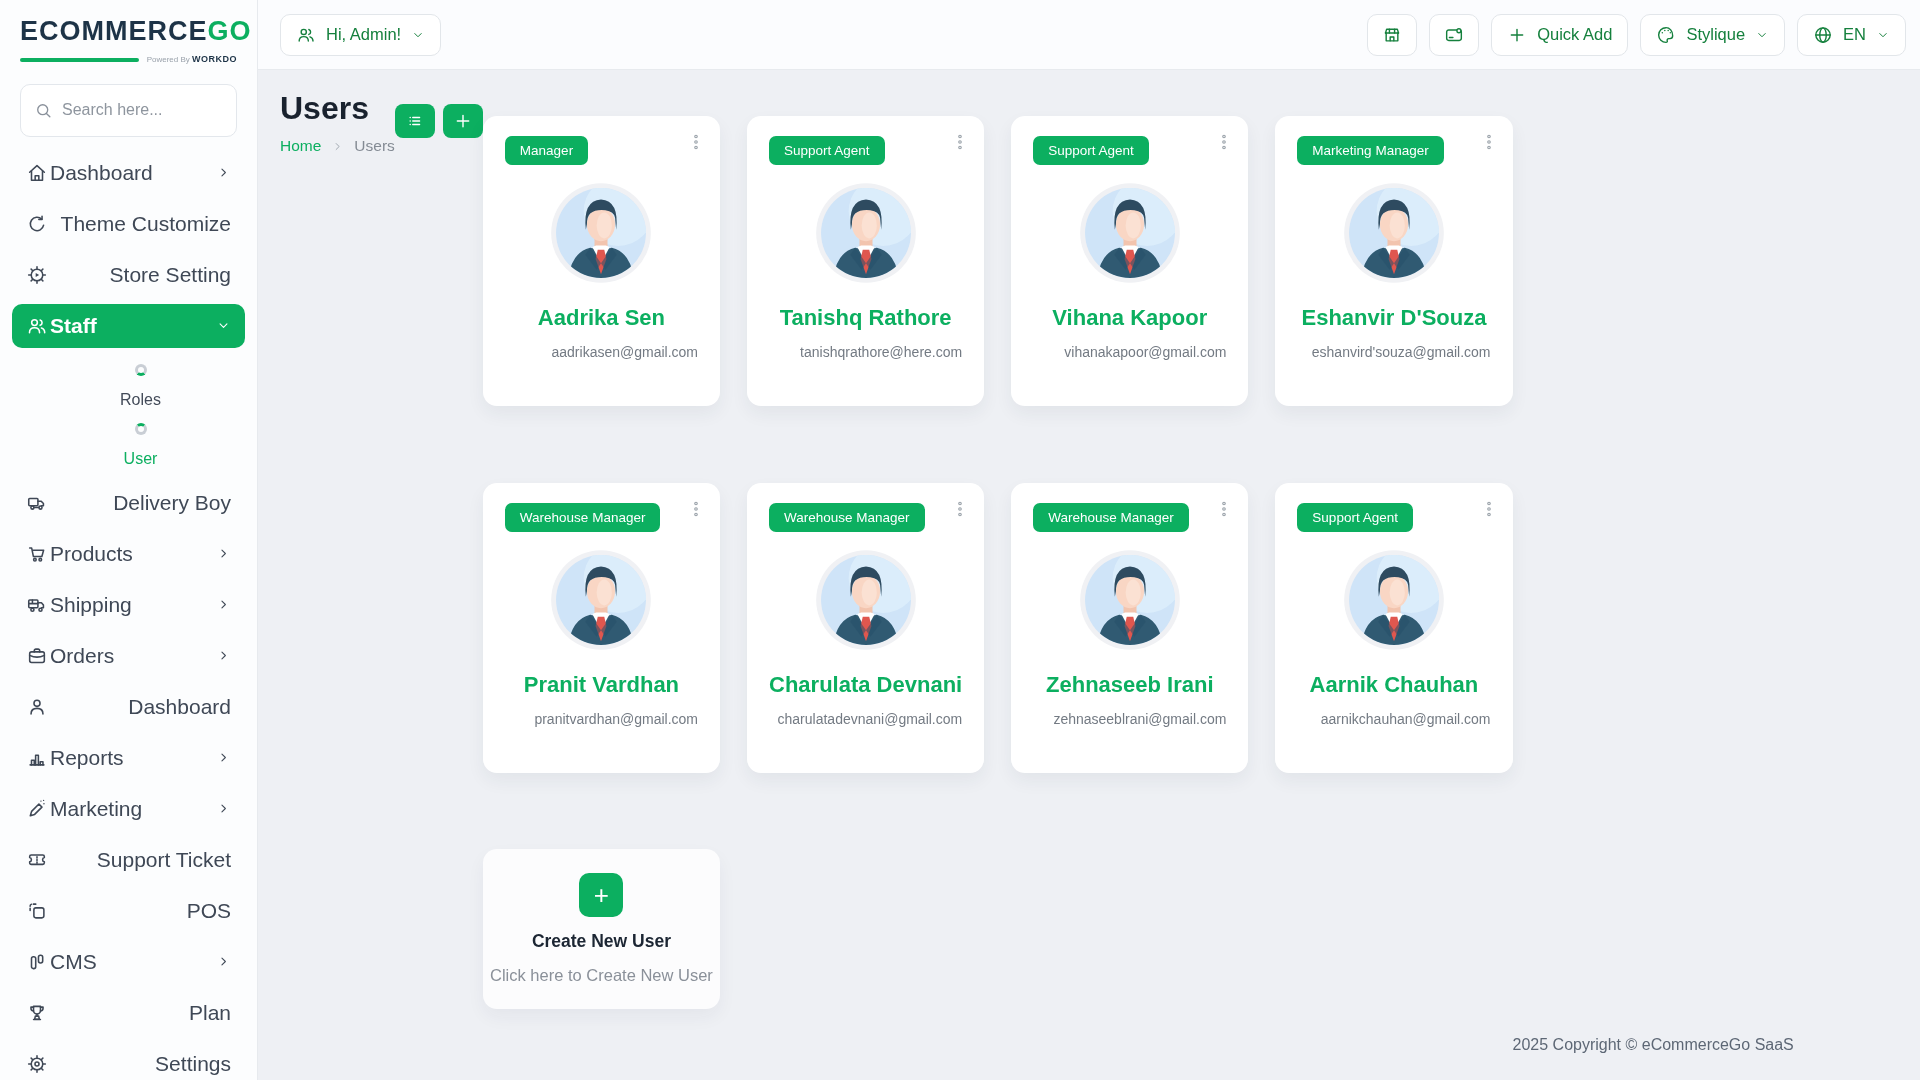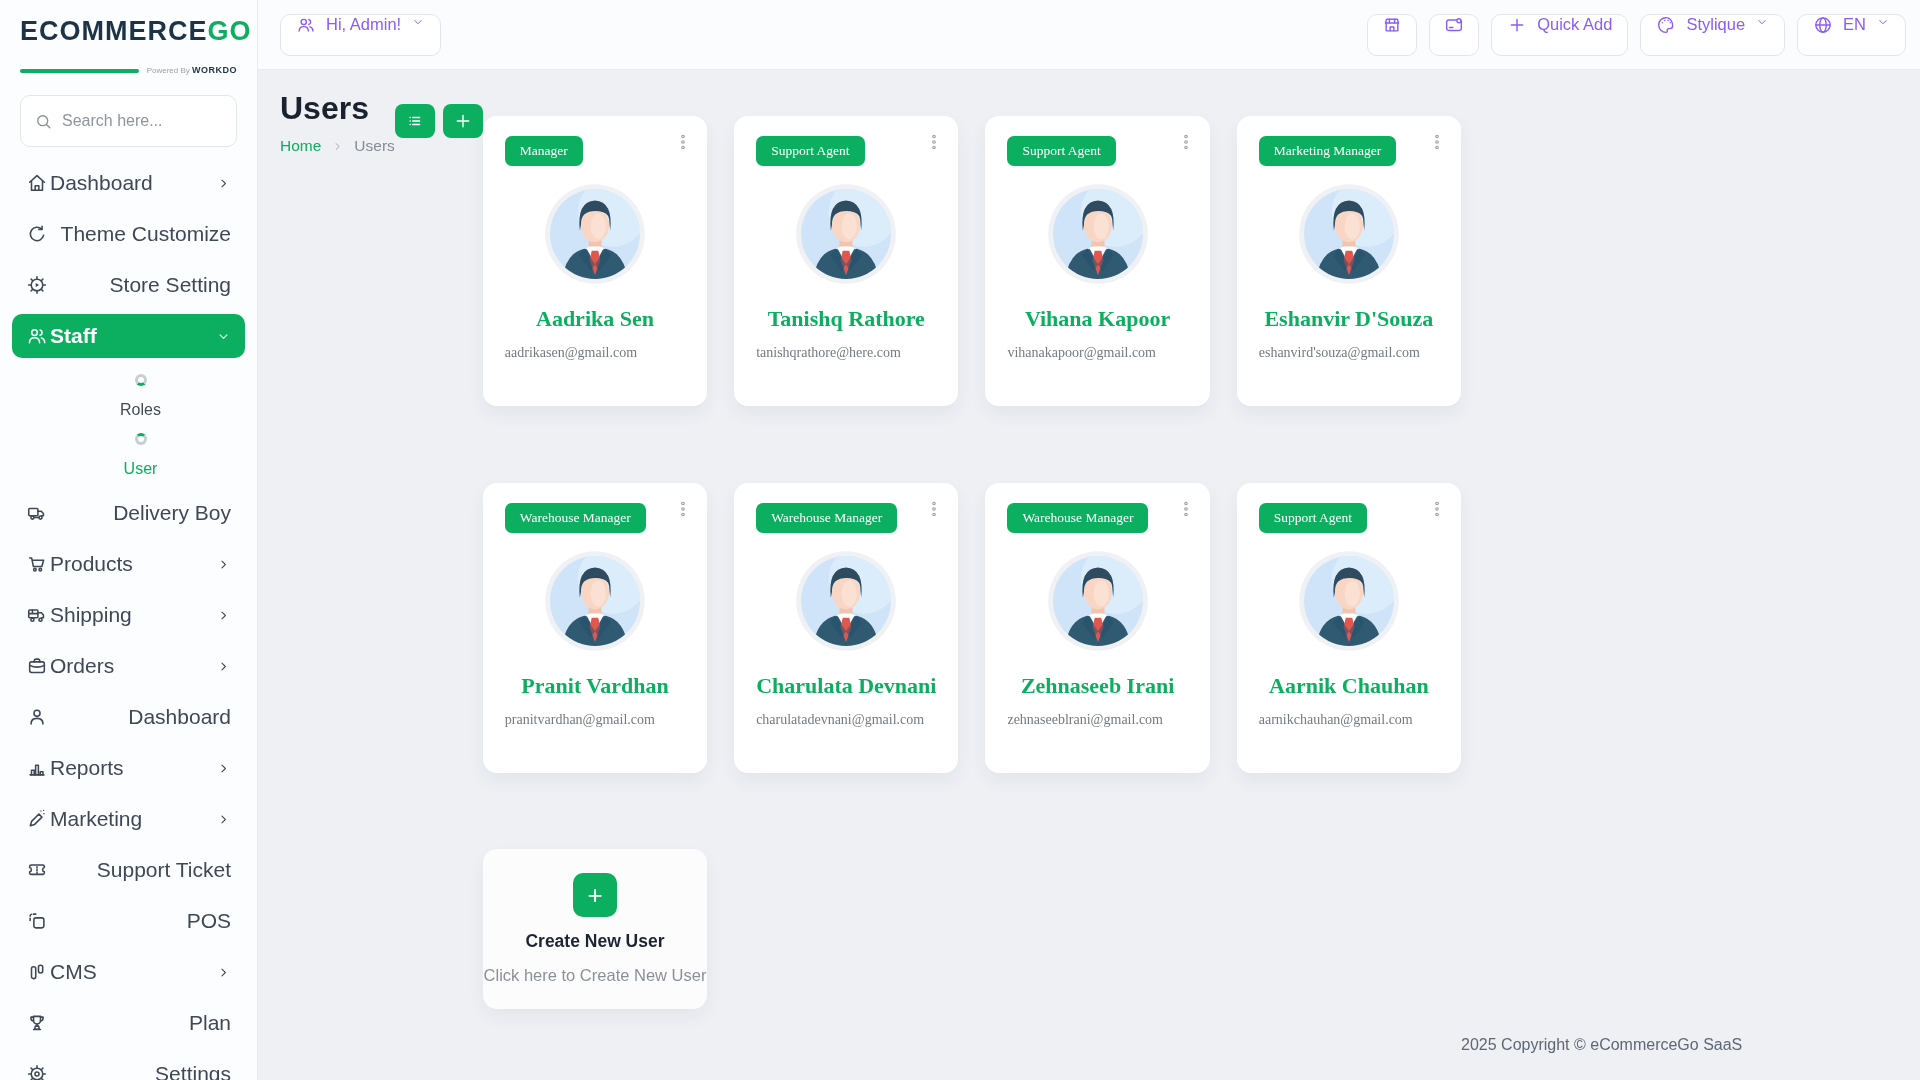--- a/index.html
+++ b/index.html
@@ -9,21 +9,21 @@
     background:#eef0f4; color:#3c4452; display:flex;
   }
   .ic { display:block; }
 
   
   .sidebar { width:258px; min-width:258px; height:1080px; background:#fcfdfe;
     border-right:1px solid #e7eaee; display:flex; flex-direction:column; }
   .logo-wrap { padding:16px 20px 6px 20px; }
   .logo-text { font-size:27px; font-weight:800; letter-spacing:1px; color:#1d3347; white-space:nowrap; }
   .logo-text .accent { color:#0caf60; }
-  .logo-sub { display:flex; align-items:flex-end; gap:8px; margin-top:18px; }
+  .logo-sub { display:flex; align-items:flex-end; gap:8px; margin-top:7px; }
   .logo-bar { height:4px; width:150px; background:#0caf60; border-radius:2px; margin-bottom:2px; }
   .powered { font-size:8px; color:#9aa2ab; white-space:nowrap; }
   .powered b { color:#1d3347; font-size:9px; letter-spacing:.5px; }
   .search-box { margin:14px 20px 0 20px; height:54px; background:#ffffff;
     border:1px solid #e3e7ec; border-radius:10px; display:flex; align-items:center;
     gap:9px; padding:0 13px; color:#8a919b; }
   .search-box .ic { width:19px; height:19px; }
   .search-box input { border:none; outline:none; flex:1; font-size:16px; color:#3c4452;
     font-family:inherit; background:transparent; }
   .search-box input::placeholder { color:#8e959e; }
@@ -40,51 +40,51 @@
   .sub-dot { width:12px; height:12px; border-radius:50%; border:3px solid #c9ced5;
     border-bottom-color:#0caf60; }
   .sub-item.active { color:#0caf60; }
   .sub-item.active .sub-dot { border-color:#c9ced5; border-top-color:#0caf60; }
 
   
   .main { flex:1; display:flex; flex-direction:column; height:1080px; }
   .topbar { height:70px; min-height:70px; background:#fbfcfe; border-bottom:1px solid #e7eaee;
     display:flex; align-items:center; padding:0 14px 0 22px; }
   .btn { background:#ffffff; border:1px solid #e2e6ea; border-radius:10px; height:42px;
-    display:flex; gap:10px; padding:0 15px; font-size:16.5px;
-    color:#8b5cf6; cursor:pointer; }
+    display:flex; align-items:center; gap:10px; padding:0 15px; font-size:16.5px;
+    color:#15803d; cursor:pointer; }
   .btn .ic { width:20px; height:20px; }
   .btn .chev .ic { width:14px; height:14px; }
   .icon-btn { width:50px; justify-content:center; padding:0; }
   .topbar-right { margin-left:auto; display:flex; align-items:center; gap:12px; }
 
   .content { flex:1; display:flex; padding:20px 12px 12px 22px; overflow:hidden; }
   .page-head { display:flex; align-items:flex-start; }
   .page-title { font-size:32px; font-weight:700; color:#19222e; }
   .breadcrumb { display:flex; align-items:center; gap:10px; margin-top:10px; font-size:15.5px; }
   .crumb-home { color:#0caf60; cursor:pointer; }
   .crumb-sep .ic { width:13px; height:13px; color:#9aa1aa; }
   .crumb-current { color:#848b94; }
   .head-actions { margin-left:auto; display:flex; gap:8px; margin-top:14px; }
   .sq-btn { width:40px; height:34px; border-radius:8px; background:#0caf60; border:none;
     color:#ffffff; display:flex; align-items:center; justify-content:center; cursor:pointer; }
   .sq-btn .ic { width:20px; height:20px; }
 
   .grid { margin-top:26px; display:grid; grid-template-columns:repeat(4,1fr);
     gap:18px 27px; align-items:start; }
   .user-card { background:#ffffff; border-radius:14px; height:290px; padding:20px 22px;
-    position:relative; box-shadow:0 8px 18px rgba(30,45,70,.06);font-family:Liberation Serif, serif; }
+    position:relative; box-shadow:0 8px 18px rgba(30,45,70,.06); }
   .role-badge { display:inline-block; background:#0caf60; color:#fff; font-size:13.5px;
     padding:7px 15px; border-radius:7px; }
   .kebab { position:absolute; top:16px; right:14px; color:#98a0a8; cursor:pointer; }
   .kebab .ic { width:20px; height:20px; stroke-width:1.4; }
   .avatar-wrap { display:flex; justify-content:center; margin-top:16px; }
   .avatar-svg { width:104px; height:104px; }
   .user-name { text-align:center; margin-top:20px; font-size:22px; font-weight:600; color:#0caf60; }
-  .user-email { text-align:left; margin-top:13px; font-size:14px; color:#737a83; }
+  .user-email { text-align:right; margin-top:13px; font-size:14px; color:#737a83; }
 
   .create-card { background:#fcfcfd; border-radius:14px; height:160px; display:flex;
     flex-direction:column; align-items:center; justify-content:center; gap:14px;
     box-shadow:0 8px 18px rgba(30,45,70,.05); cursor:pointer; }
   .create-plus { width:44px; height:44px; border-radius:10px; background:#0caf60; color:#fff;
     font-size:26px; font-weight:400; display:flex; align-items:center; justify-content:center;
     border:none; cursor:pointer; }
   .create-title { font-size:17.5px; font-weight:700; color:#1c2633; }
   .create-sub { font-size:16.5px; color:#8a9099; }
 

